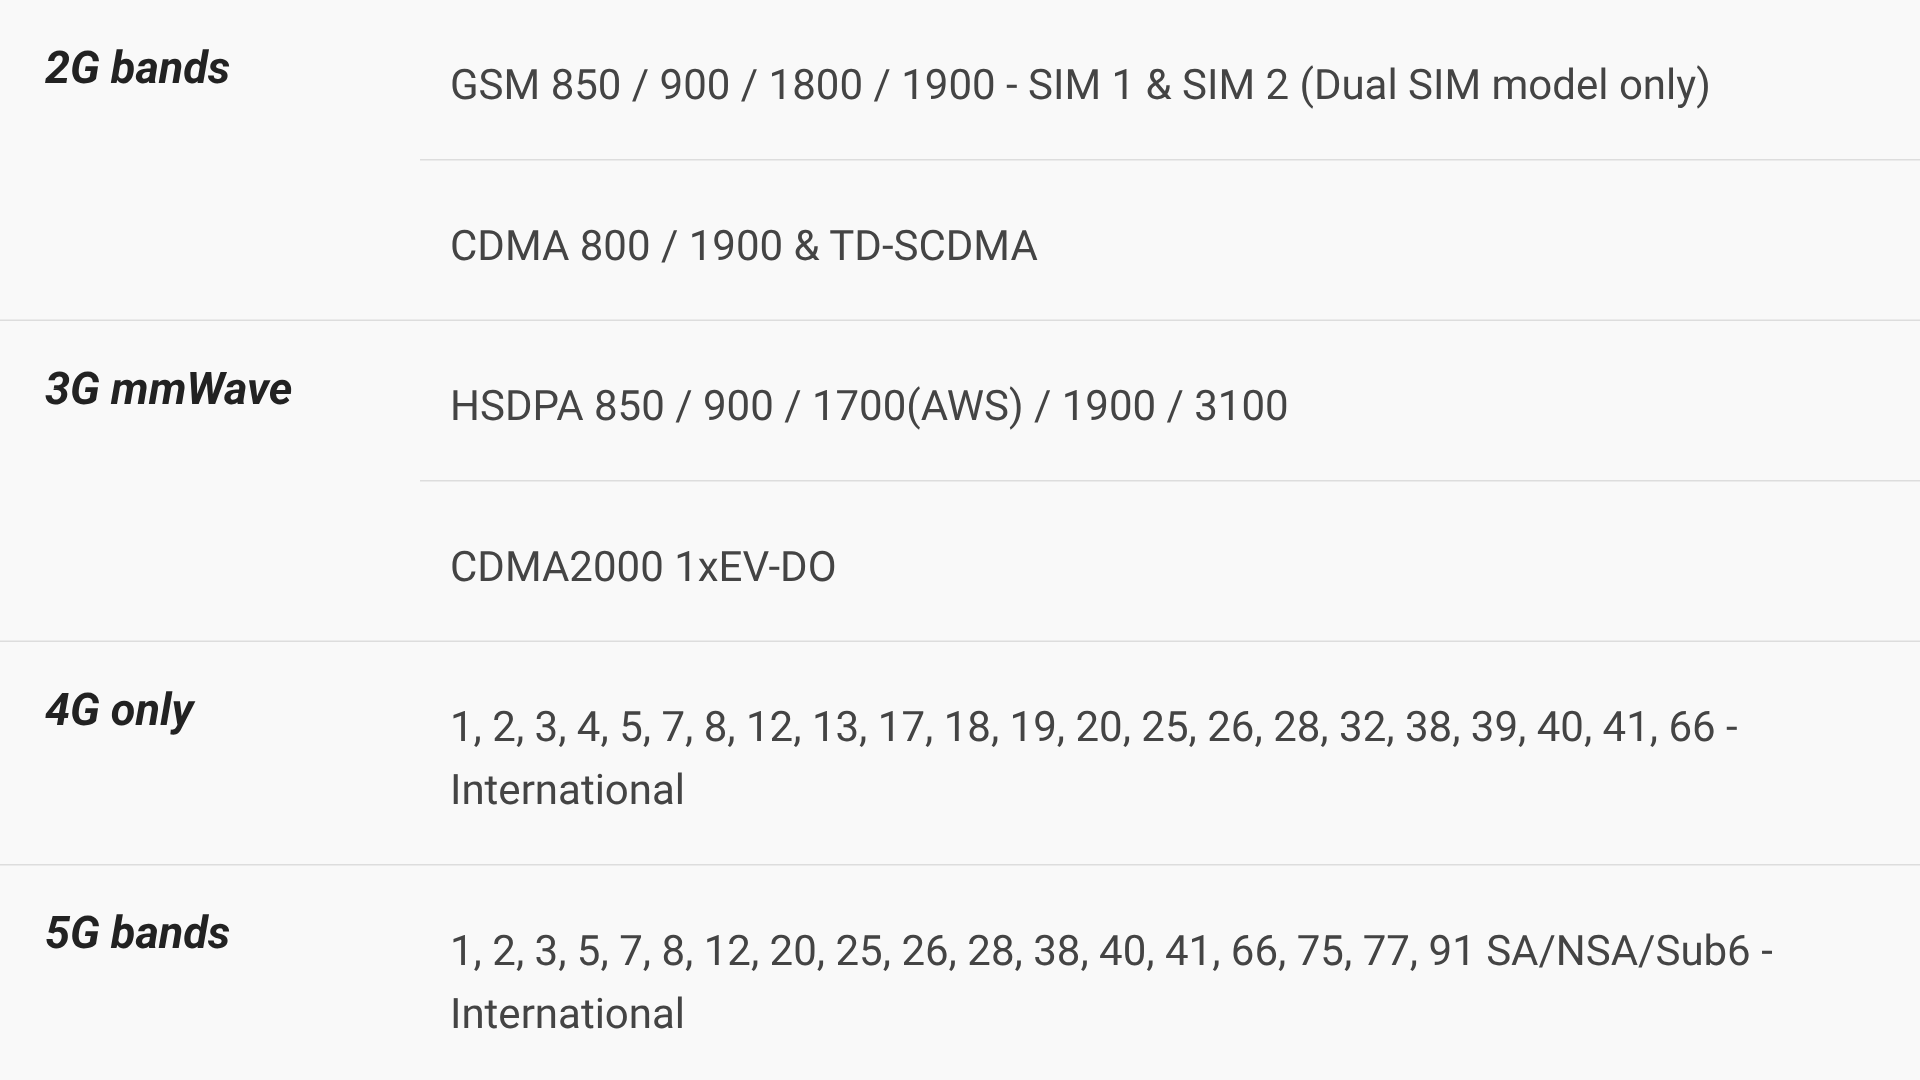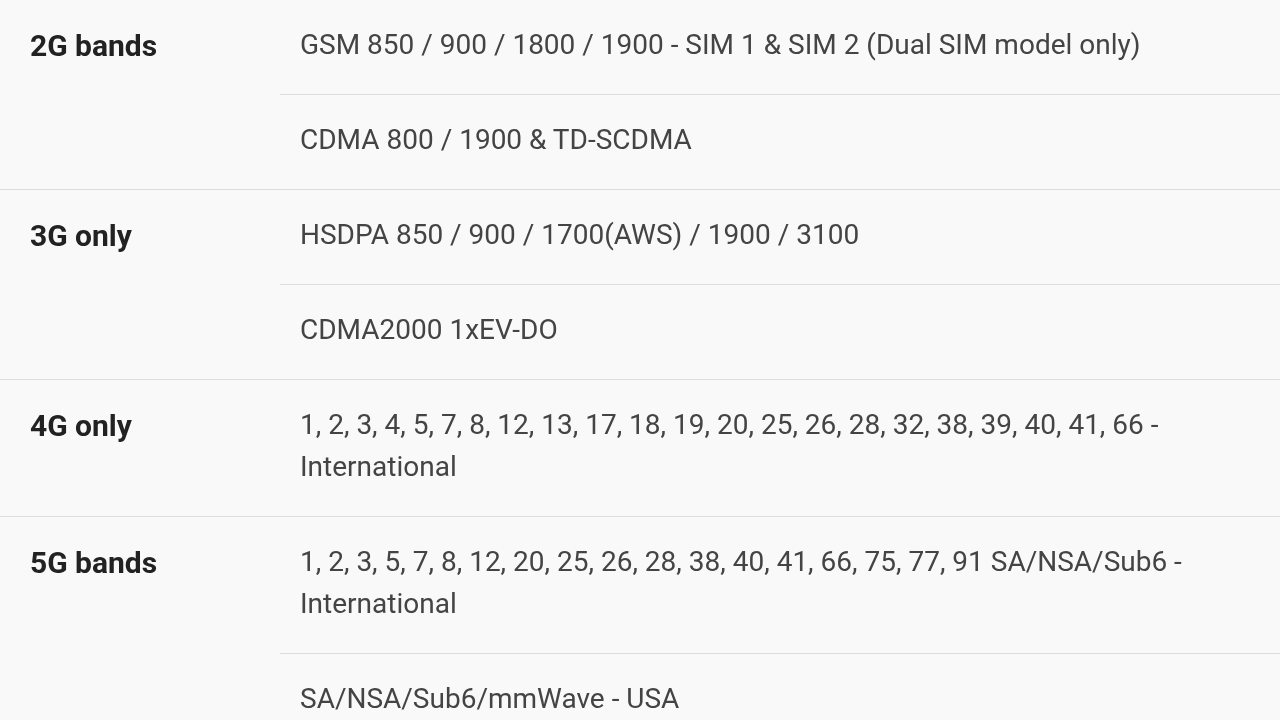--- a/index.html
+++ b/index.html
@@ -32,44 +32,45 @@
     }
 
     .spec-label {
       font-weight: 700;
       color: #222;
       padding: 28px 40px 28px 30px;
       vertical-align: top;
       width: 280px;
       white-space: nowrap;
       font-size: 30px;
+      font-style: italic;
     }
 
     .spec-value {
-      padding: 24px 40px 28px 20px;
+      padding: 36px 40px 28px 20px;
       color: #444;
       line-height: 1.5;
       font-size: 28px;
       margin-top: 24px;
     }
   </style>
 </head>
 <body>
 
 <table class="specs-table">
   <tbody id="specs-tbody">
   <tr>
         <td class="spec-label" rowspan="2">2G bands</td>
         <td class="spec-value">GSM 850 / 900 / 1800 / 1900 - SIM 1 &amp; SIM 2 (Dual SIM model only)</td>
       </tr>
       <tr>
         <td class="spec-value">CDMA 800 / 1900 &amp; TD-SCDMA</td>
       </tr>
       <tr>
-        <td class="spec-label" rowspan="2">3G only</td>
+        <td class="spec-label" rowspan="2">3G mmWave</td>
         <td class="spec-value">HSDPA 850 / 900 / 1700(AWS) / 1900 / 3100</td>
       </tr>
       <tr>
         <td class="spec-value">CDMA2000 1xEV-DO</td>
       </tr>
       <tr>
         <td class="spec-label" rowspan="1">4G only</td>
         <td class="spec-value">1, 2, 3, 4, 5, 7, 8, 12, 13, 17, 18, 19, 20, 25, 26, 28, 32, 38, 39, 40, 41, 66 - International</td>
       </tr>
       <tr>

